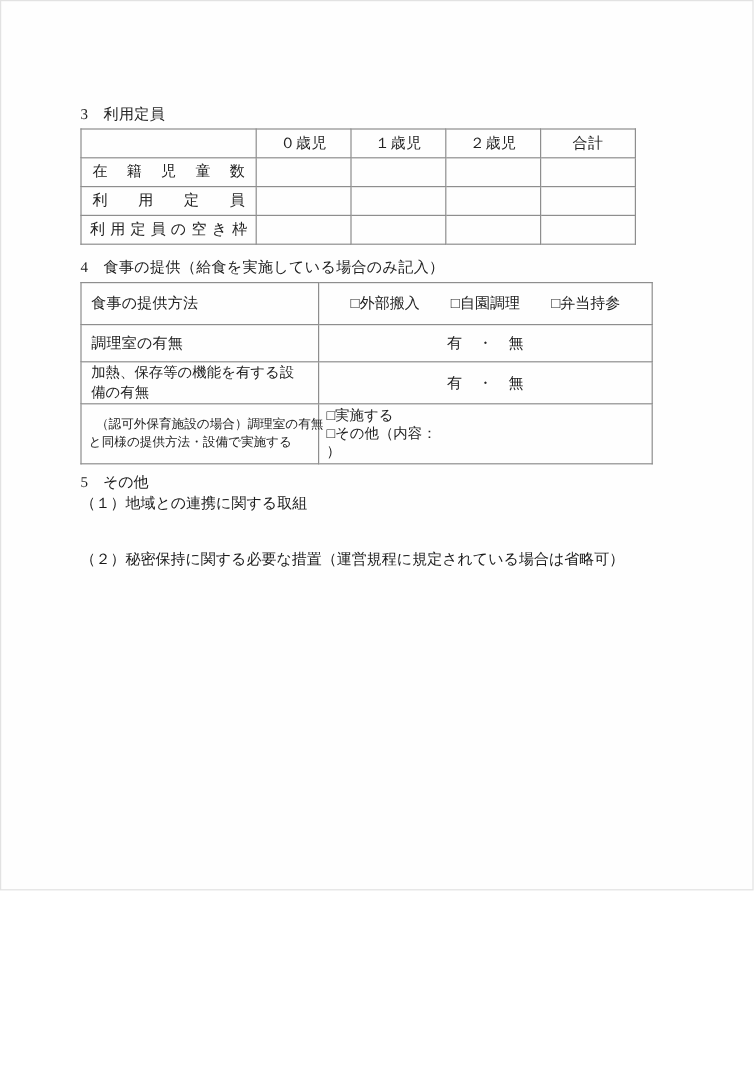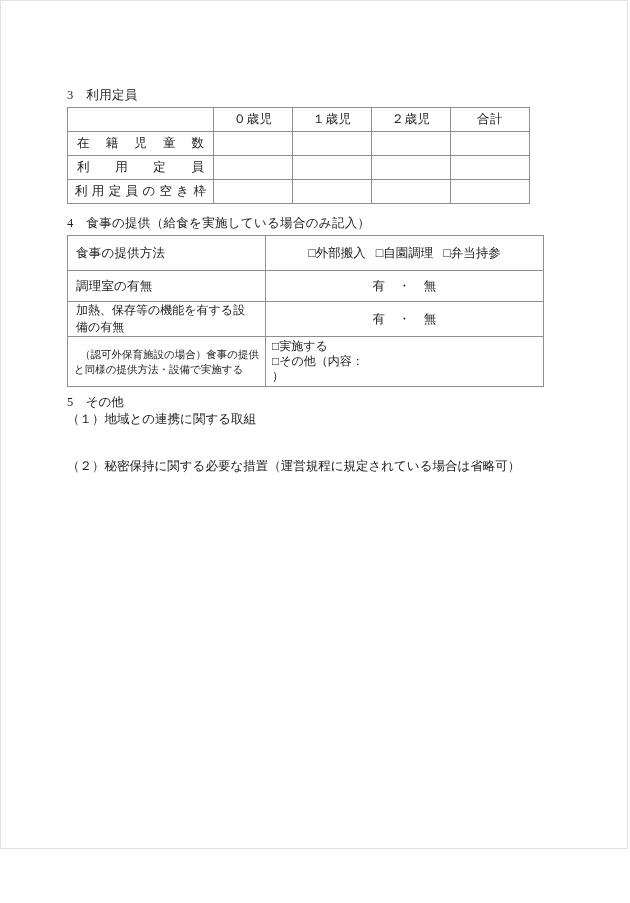--- a/index.html
+++ b/index.html
@@ -12,21 +12,21 @@
     height: 903px;
     position: relative;
     font-family: "Liberation Serif", "DejaVu Serif", serif;
     color: #1a1a1a;
     overflow: hidden;
   }
   .page {
     position: absolute;
     left: 0; top: 0;
     width: 628px;
-    height: 849px;
+    height: 742px;
     background: #fefefe;
     border: 1px solid #e2e2e2;
     box-sizing: border-box;
   }
   .content {
     position: absolute;
     left: 66px;
     top: 86px;
     width: 500px;
   }
@@ -103,21 +103,21 @@
   .cell-item-small {
     font-size: 12px;
     letter-spacing: 0;
   }
   .row-tall td { height: 34px; }
   .row-note td { height: 35px; }
 
   .checkbox-row {
     display: flex;
     justify-content: center;
-    gap: 10px;
+    gap: 26px;
     padding: 0 6px;
     white-space: nowrap;
   }
   .chk { white-space: nowrap; }
 
   .yes-no {
     text-align: center;
     letter-spacing: 0.3px;
     white-space: pre;
   }
@@ -234,21 +234,21 @@
           <td class="yes-no">有　・　無</td>
         </tr>
 
         <tr>
           <td class="cell-item cell-item-small">加熱、保存等の機能を有する設備の有無</td>
           <td class="yes-no">有　・　無</td>
         </tr>
 
         <tr class="row-note">
           <td class="twoline-item">
-            <div class="ln1">（認可外保育施設の場合）食事の提供</div>
+            <div class="ln1">（認可外保育施設の場合）調理室の有無</div>
             <div>と同様の提供方法・設備で実施する</div>
           </td>
           <td>
             <div class="opt-list">
               <div>□実施する</div>
               <div class="opt-other">
                 <span>□その他（内容：</span>
                 <span>）</span>
               </div>
             </div>

